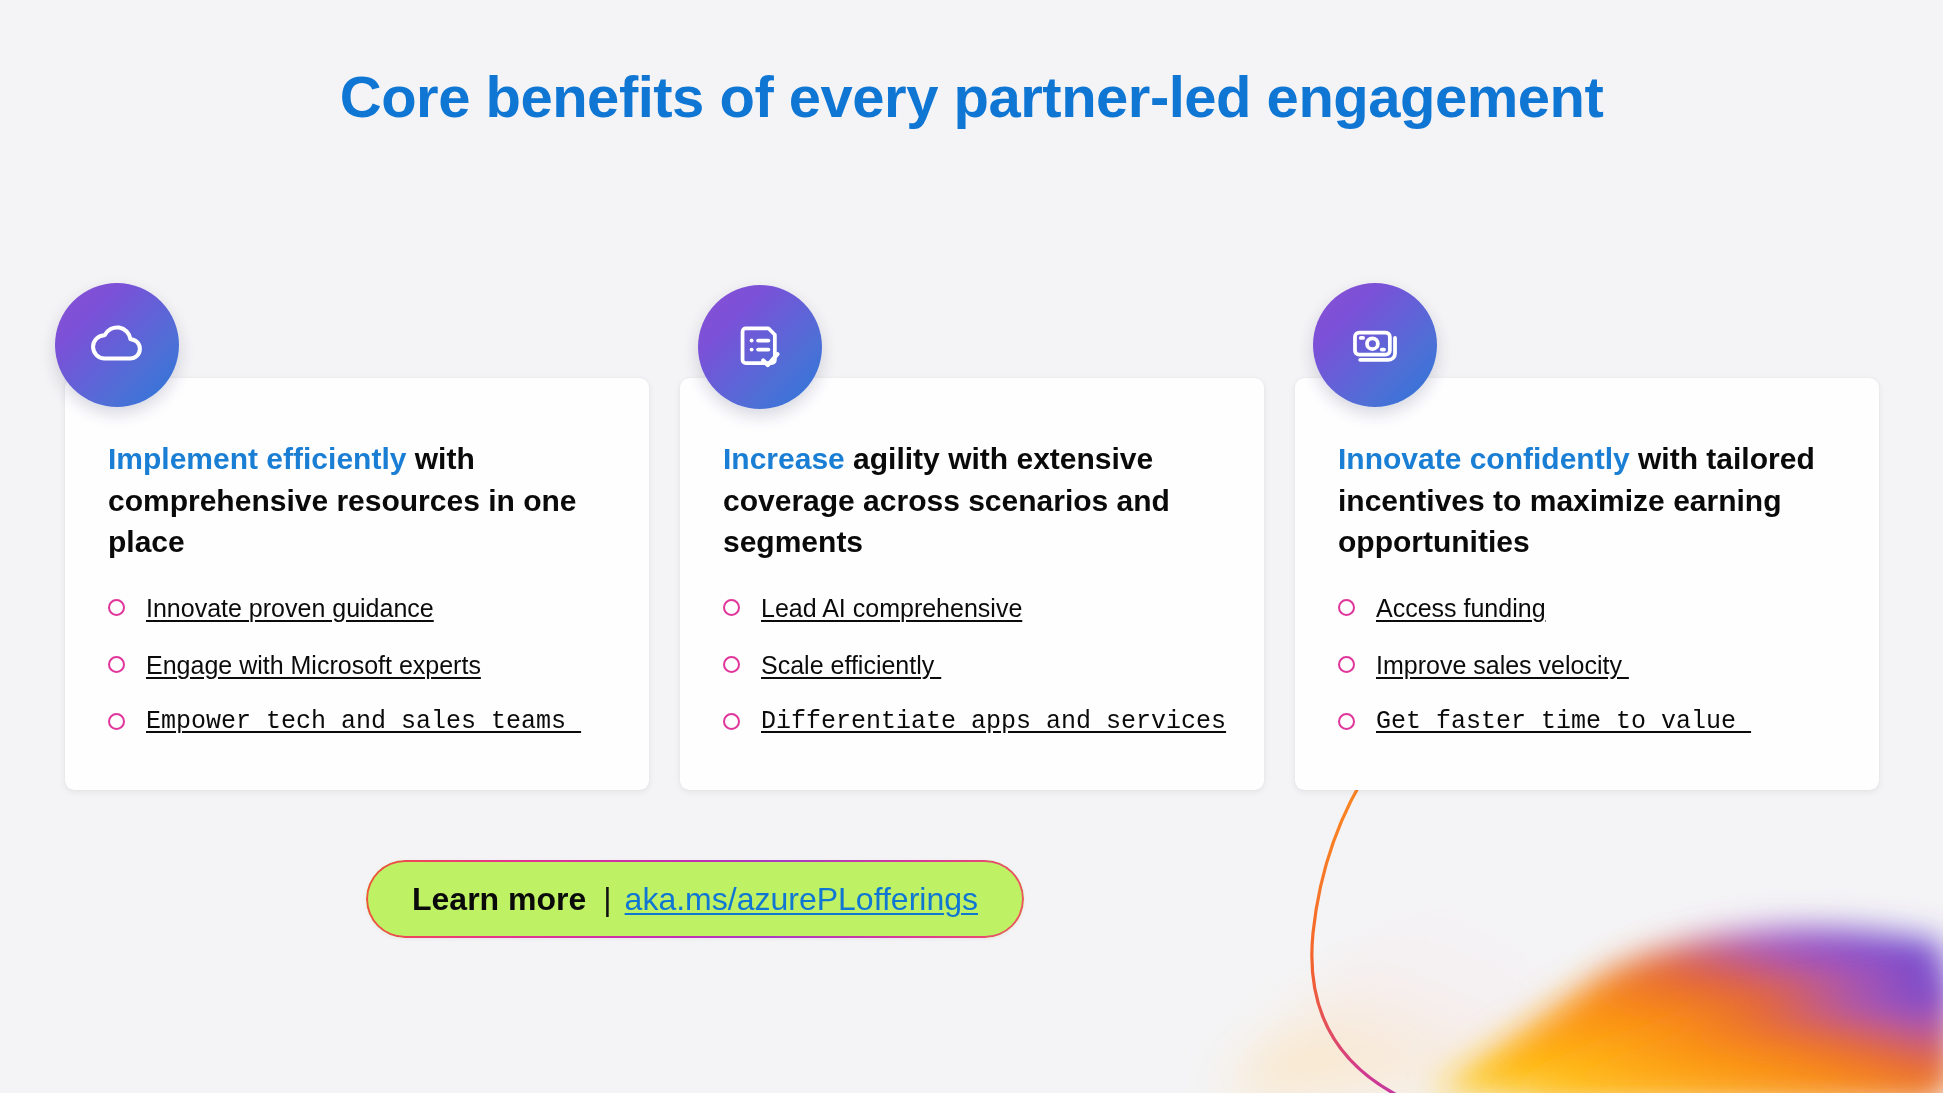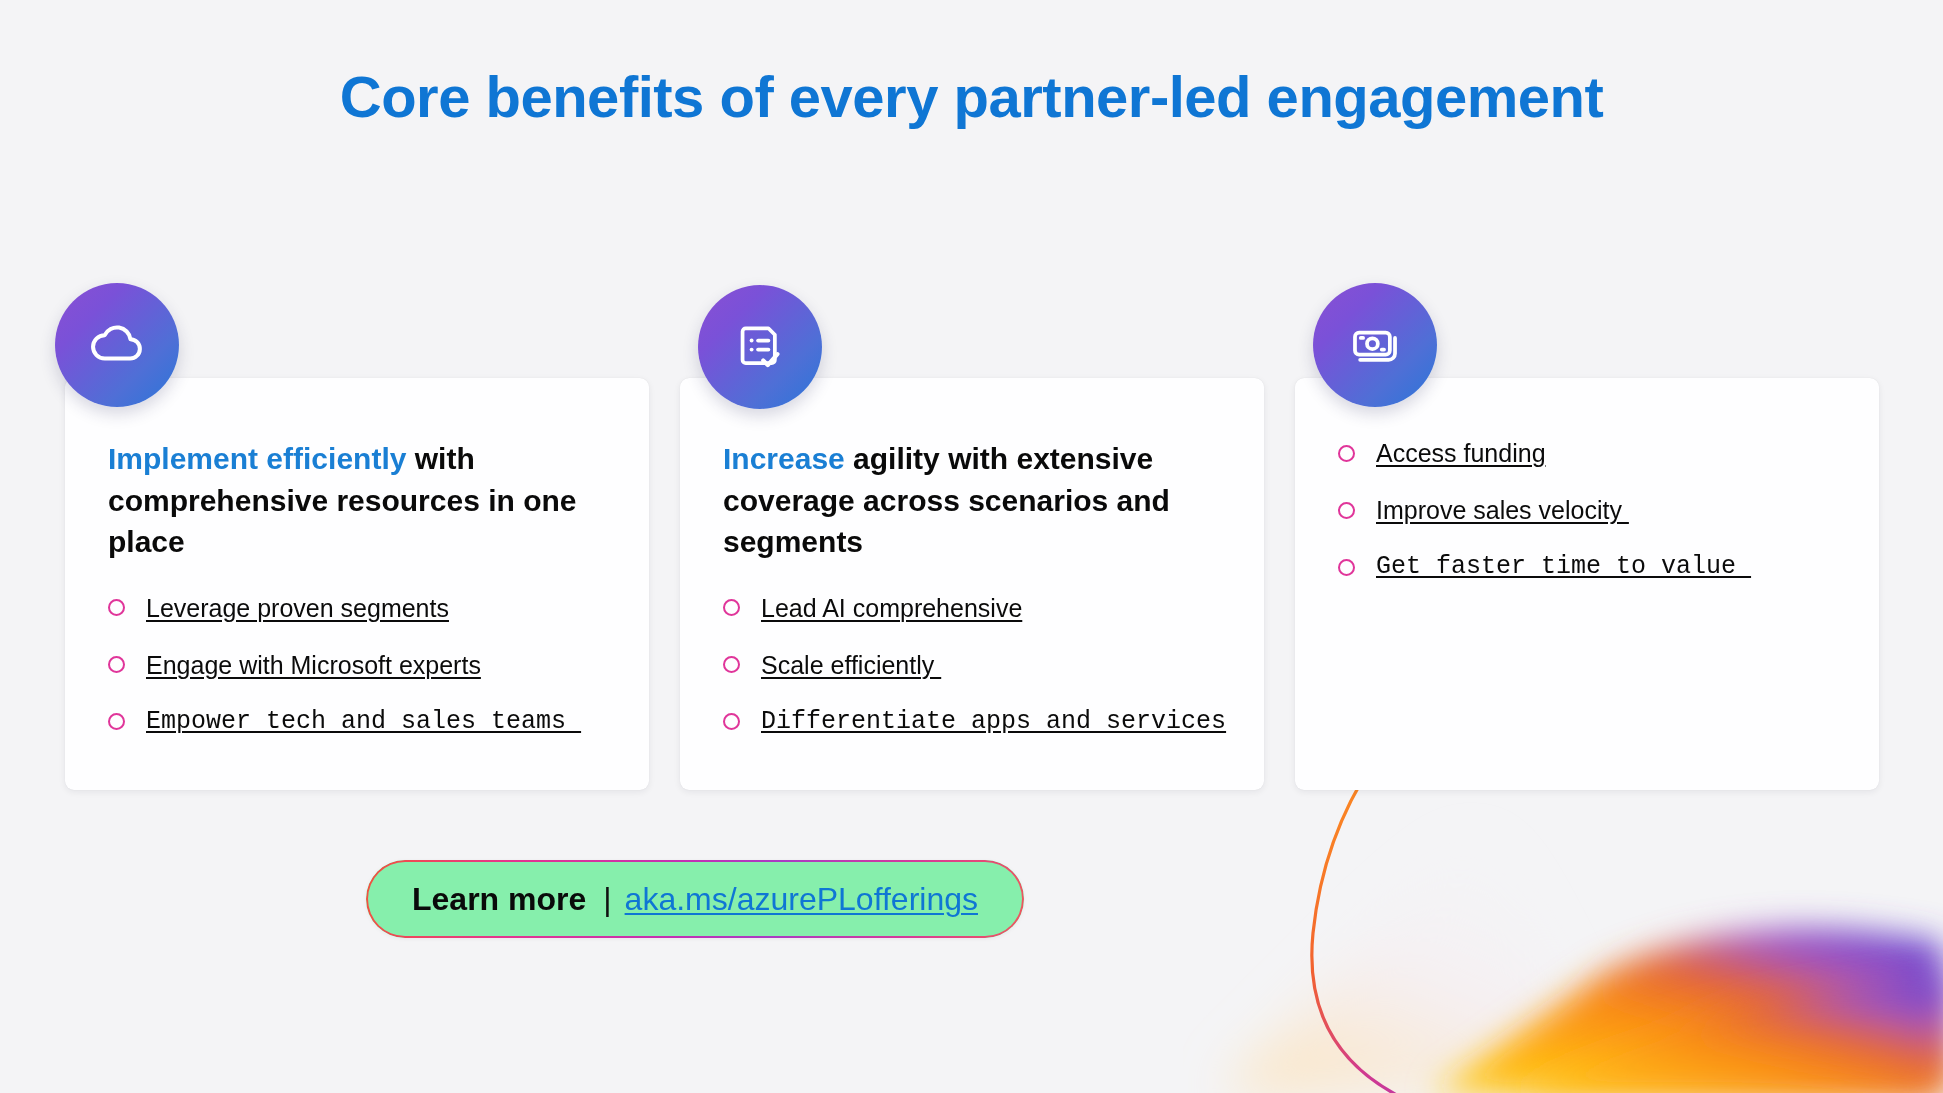--- a/index.html
+++ b/index.html
@@ -135,21 +135,21 @@
   }
 
   #learn-more {
     position: relative;
     display: inline-flex;
     align-items: center;
     justify-content: center;
     height: 78px;
     padding: 0 46px;
     border-radius: 39px;
-    background: #86efac;
+    background: #bef264;
     box-shadow: 0 1px 4px rgba(20, 20, 40, 0.05);
   }
   #learn-more::before {
     content: "";
     position: absolute;
     inset: 0;
     border-radius: 39px;
     padding: 2px;
     background: linear-gradient(100deg, #f3523d 0%, #e5338f 22%, #c32fb4 48%, #a93bc4 62%, #d6399a 82%, #f0565c 100%);
     -webkit-mask: linear-gradient(#000 0 0) content-box, linear-gradient(#000 0 0);
@@ -234,21 +234,21 @@
       <svg viewBox="0 0 48 48" fill="none" stroke="#ffffff" stroke-width="3.1" stroke-linecap="round" stroke-linejoin="round">
         <path d="M14.5 34.5 h19.5 a7.5 7.5 0 0 0 0.4 -15 a10.5 10.5 0 0 0 -19.9 -3.1 a8 8 0 0 0 0 18.1 Z"></path>
       </svg>
     </div>
     <div class="card-heading">
       <span class="hl">Implement efficiently</span><span> with comprehensive resources in one place</span>
     </div>
     <ul class="link-list">
       <li class="link-item">
         <span class="bullet"></span>
-        <span class="link-text">Leverage proven segments</span>
+        <span class="link-text">Innovate proven guidance</span>
       </li>
       <li class="link-item">
         <span class="bullet"></span>
         <span class="link-text">Engage with Microsoft experts</span>
       </li>
       <li class="link-item">
         <span class="bullet"></span>
         <span class="link-text">Empower tech and sales teams </span>
       </li>
     </ul>
@@ -286,20 +286,23 @@
 
   <div class="card">
     <div class="card-icon">
       <svg viewBox="0 0 48 48" fill="none" stroke="#ffffff" stroke-width="2.9" stroke-linecap="round" stroke-linejoin="round">
         <rect x="8.5" y="14.5" width="27" height="17" rx="3.2"></rect>
         <circle cx="22" cy="23" r="4.2"></circle>
         <path d="M13 18.5 h1.8 M29.2 27.5 h1.8"></path>
         <path d="M12.5 35.5 h22 a5 5 0 0 0 5 -5 v-12"></path>
       </svg>
     </div>
+    <div class="card-heading">
+      <span class="hl">Innovate confidently</span><span> with tailored incentives to maximize earning opportunities</span>
+    </div>
     <ul class="link-list">
       <li class="link-item">
         <span class="bullet"></span>
         <span class="link-text">Access funding</span>
       </li>
       <li class="link-item">
         <span class="bullet"></span>
         <span class="link-text">Improve sales velocity </span>
       </li>
       <li class="link-item">

